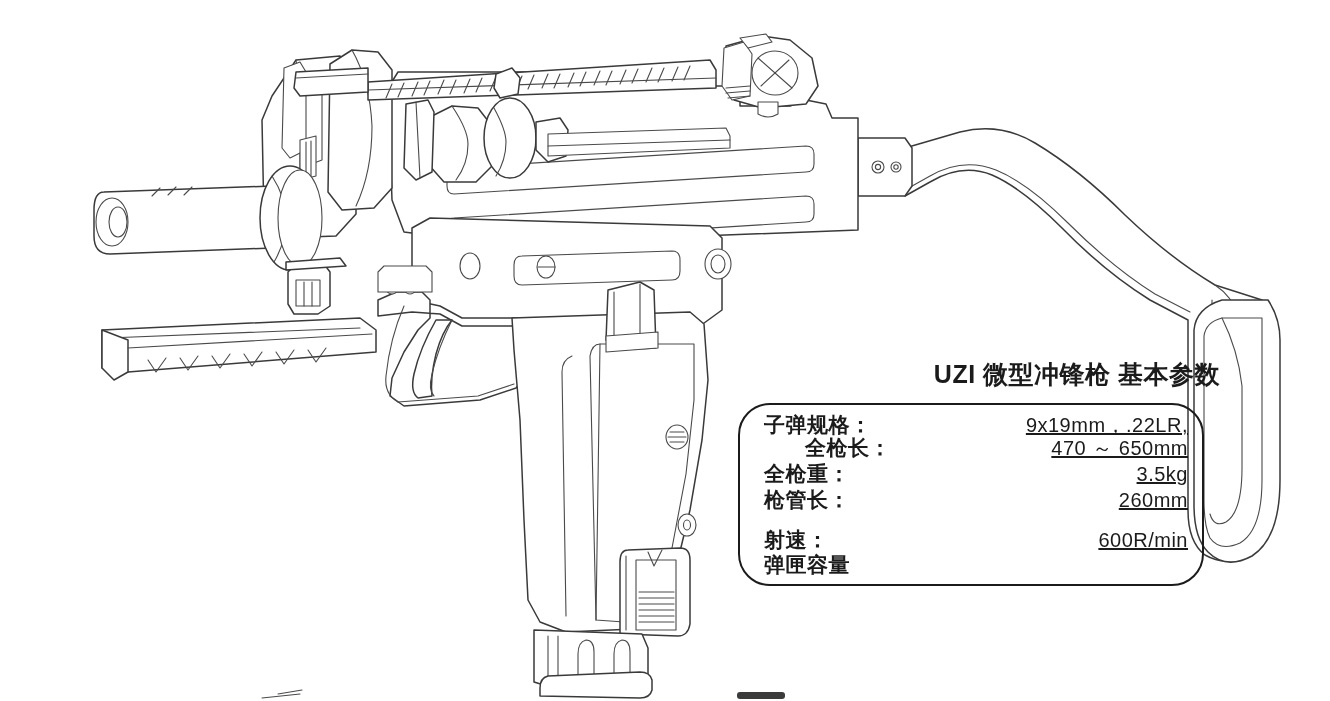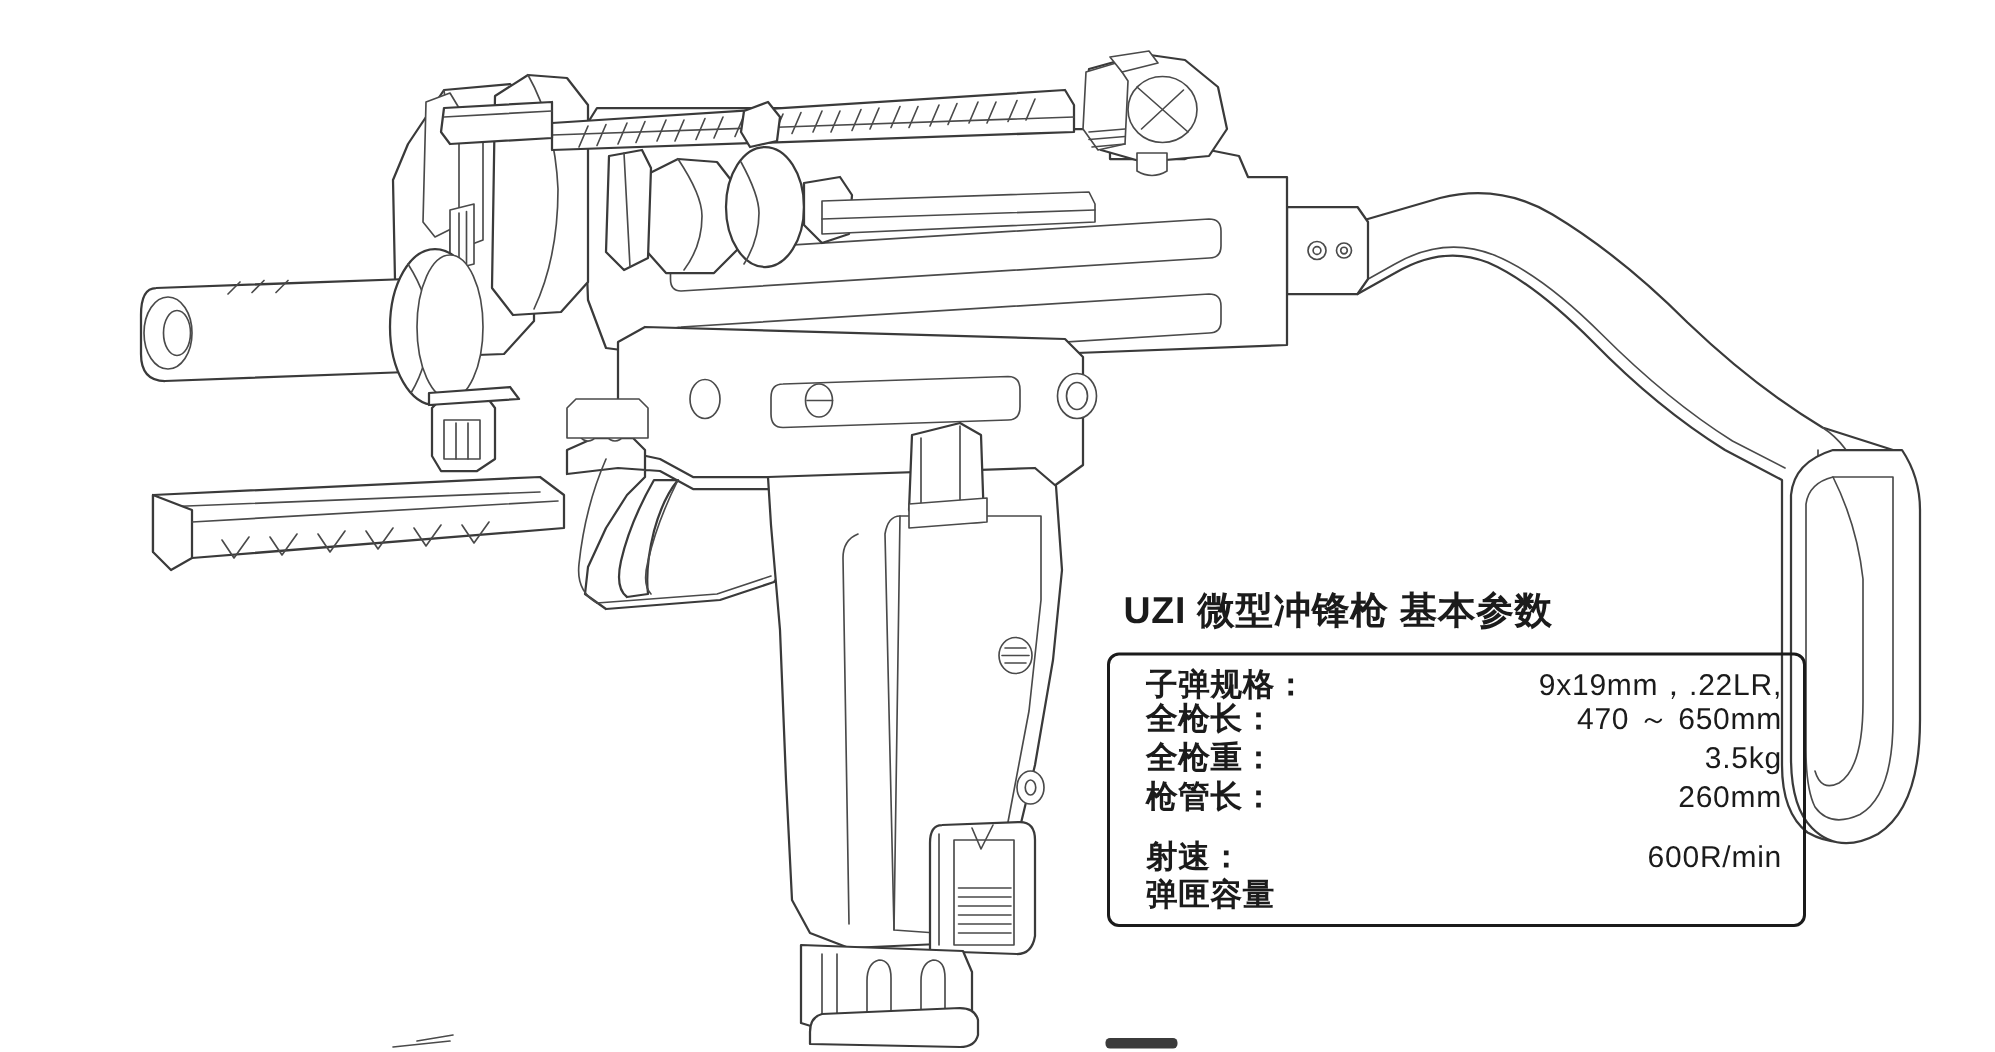--- a/index.html
+++ b/index.html
@@ -54,35 +54,34 @@
   }
 
   
   #spec-panel {
     position: absolute;
     left: 735px;
     top: 358px;
     width: 485px;
   }
   #spec-title {
-    text-align: left;
+    text-align: right;
     font-size: 25px;
     font-weight: bold;
     color: #1b1b1b;
     letter-spacing: 0.5px;
     white-space: nowrap;
     padding-left: 14px;
-    margin-top: 32px;
   }
   #spec-box {
     margin-top: 12px;
     margin-left: 3px;
     width: 466px;
     border: 2.6px solid #1b1b1b;
-    border-radius: 8px;
+    border-radius: 32px;
     box-sizing: border-box;
     padding: 9px 14px 9px 24px;
   }
   .spec-row {
     display: flex;
     align-items: baseline;
     justify-content: space-between;
     line-height: 1.0;
     white-space: nowrap;
   }
@@ -91,27 +90,28 @@
     font-weight: bold;
     color: #1b1b1b;
     letter-spacing: 0.5px;
   }
   .spec-value {
     font-size: 20px;
     font-weight: normal;
     color: #1b1b1b;
     text-align: right;
     letter-spacing: 0.5px;
+    text-decoration: underline;
   }
   .spec-row.r-ammo { margin-bottom: 2px; }
   .spec-row.r-ammo2 {
     justify-content: flex-end;
     margin-bottom: 7px;
   }
-  .spec-row.r-len   { margin-bottom: 5px; }
+  .spec-row.r-len   { margin-bottom: 5px; margin-left: 41px; }
   .spec-row.r-wt    { margin-bottom: 5px; gap: 28px; }
   .spec-row.r-brl   { margin-bottom: 19px; }
   .spec-row.r-rof   { margin-bottom: 4px; }
   .spec-row.r-mag {
     justify-content: flex-start;
     flex-direction: column;
   }
   .spec-row.r-mag .spec-value {
     text-align: left;
   }

